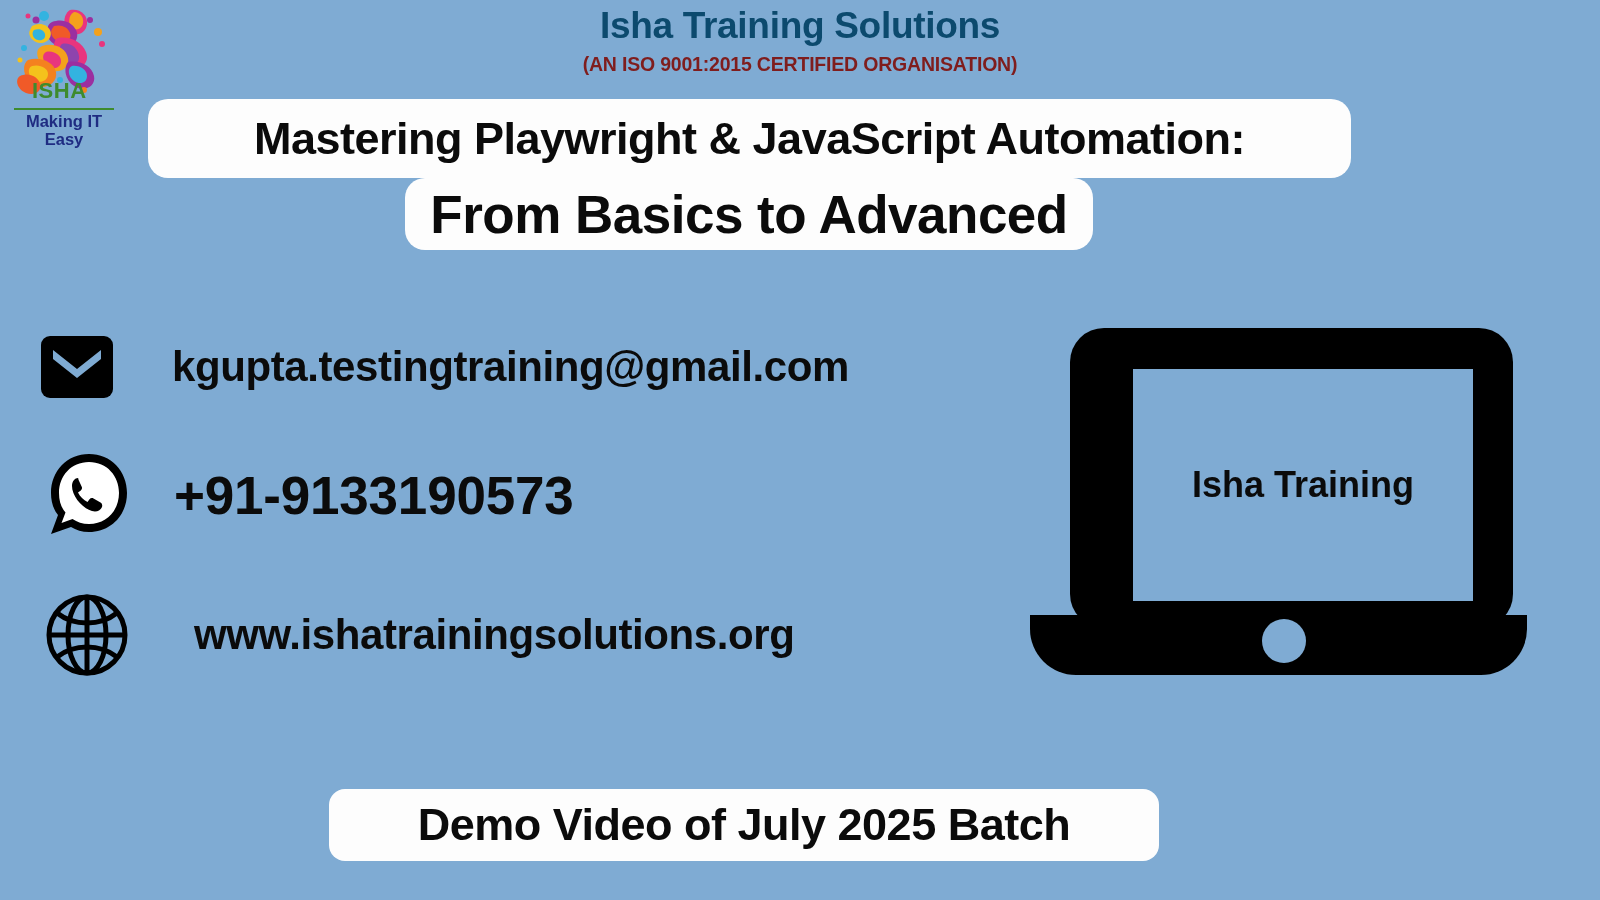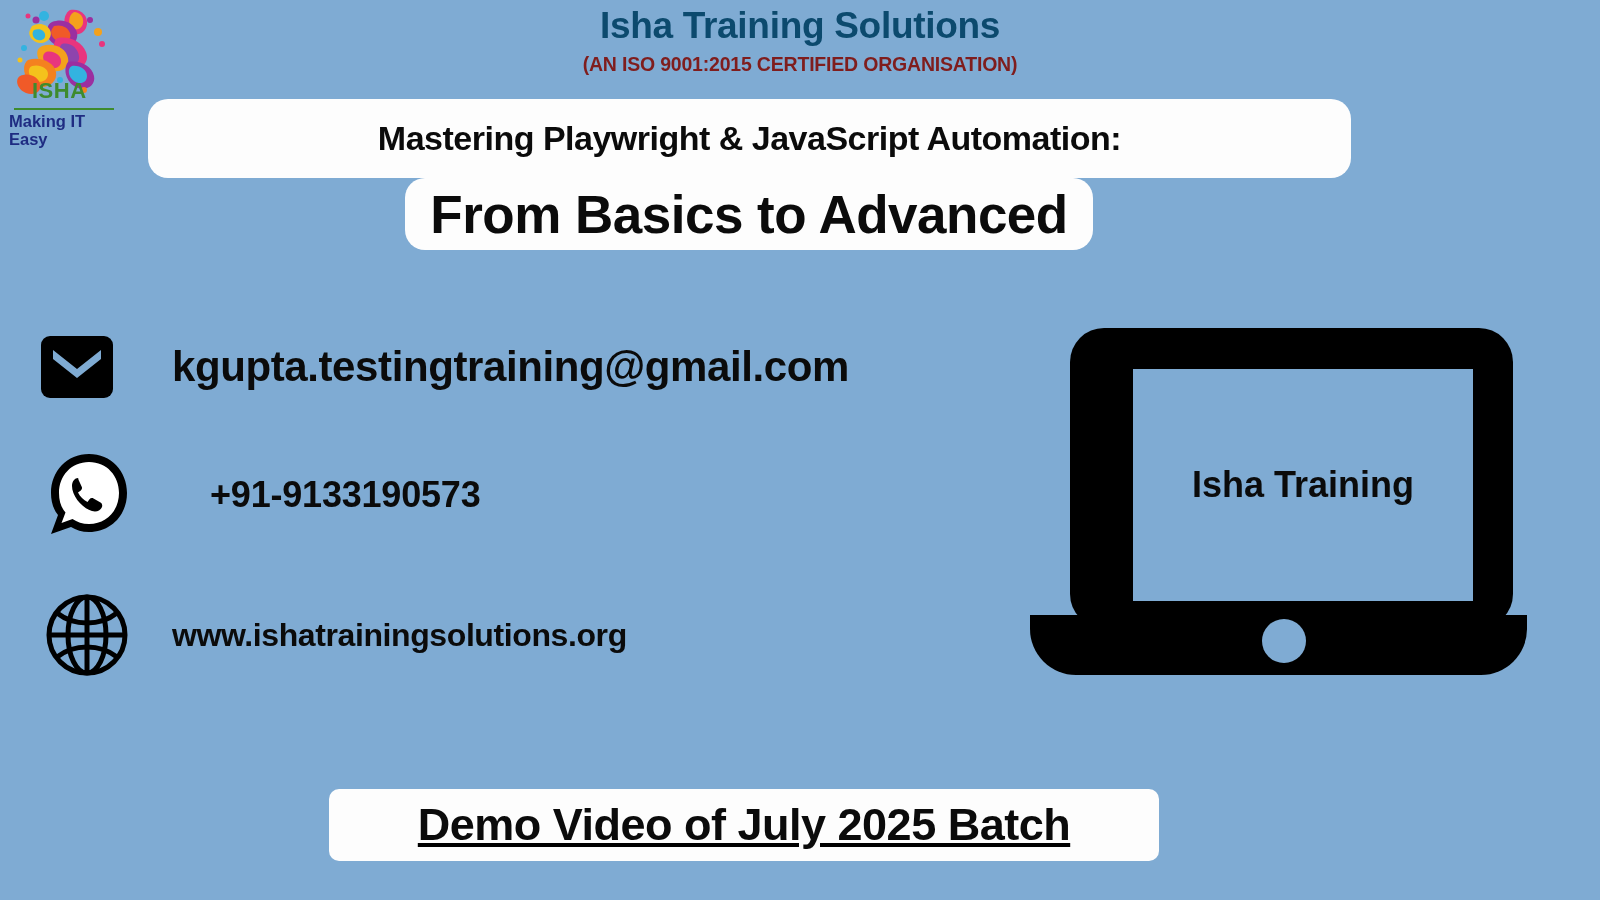--- a/index.html
+++ b/index.html
@@ -55,21 +55,21 @@
     background: #3E8B2E;
   }
   .logo-tag {
     position: absolute;
     left: 3px;
     top: 108px;
     width: 110px;
     font-size: 16.5px;
     font-weight: bold;
     color: #1F2C82;
-    text-align: left;
+    text-align: center;
     line-height: 1.1;
   }
 
   
   .company-name {
     position: absolute;
     left: 300px;
     top: 6px;
     width: 1000px;
     text-align: center;
@@ -99,21 +99,21 @@
     top: 99px;
     width: 1203px;
     height: 79px;
     background: #FDFDFD;
     border-radius: 20px;
     display: flex;
     align-items: center;
     justify-content: center;
   }
   .title-line1 span {
-    font-size: 34px;
+    font-size: 45px;
     font-weight: bold;
     color: #0B0B0B;
     letter-spacing: -0.5px;
     white-space: nowrap;
   }
   .title-line2 {
     position: absolute;
     left: 405px;
     top: 178px;
     width: 688px;
@@ -149,22 +149,22 @@
   .contact-text {
     font-weight: bold;
     color: #0B0B0B;
     white-space: nowrap;
   }
   #row-email  { left: 34px;  top: 324px; }
   #row-phone  { left: 44px;  top: 452px; }
   #row-web    { left: 44px;  top: 592px; }
 
   #row-email .contact-text { font-size: 42px; margin-left: 52px; letter-spacing: -0.4px; }
-  #row-phone .contact-text { font-size: 36px; margin-left: 80px; letter-spacing: -0.2px; }
-  #row-web   .contact-text { font-size: 32px; margin-left: 42px; letter-spacing: -0.4px; }
+  #row-phone .contact-text { font-size: 53px; margin-left: 44px; letter-spacing: -0.2px; }
+  #row-web   .contact-text { font-size: 42px; margin-left: 64px; letter-spacing: -0.4px; }
 
   
   .laptop {
     position: absolute;
     left: 1030px;
     top: 328px;
     width: 500px;
     height: 352px;
   }
   .laptop-body {
@@ -220,25 +220,24 @@
   }
 
   
   .cta-plate {
     position: absolute;
     left: 329px;
     top: 789px;
     width: 830px;
     height: 72px;
     background: #FDFDFD;
-    border-radius: 10px;
-    display: flex;
-    align-items: center;
-    justify-content: center;
-    text-decoration: underline;
+    border-radius: 16px;
+    display: flex;
+    align-items: center;
+    justify-content: center;
   }
   .cta-plate span {
     font-size: 45px;
     font-weight: bold;
     color: #0B0B0B;
     letter-spacing: -0.5px;
     white-space: nowrap;
   }
 </style>
 </head>

